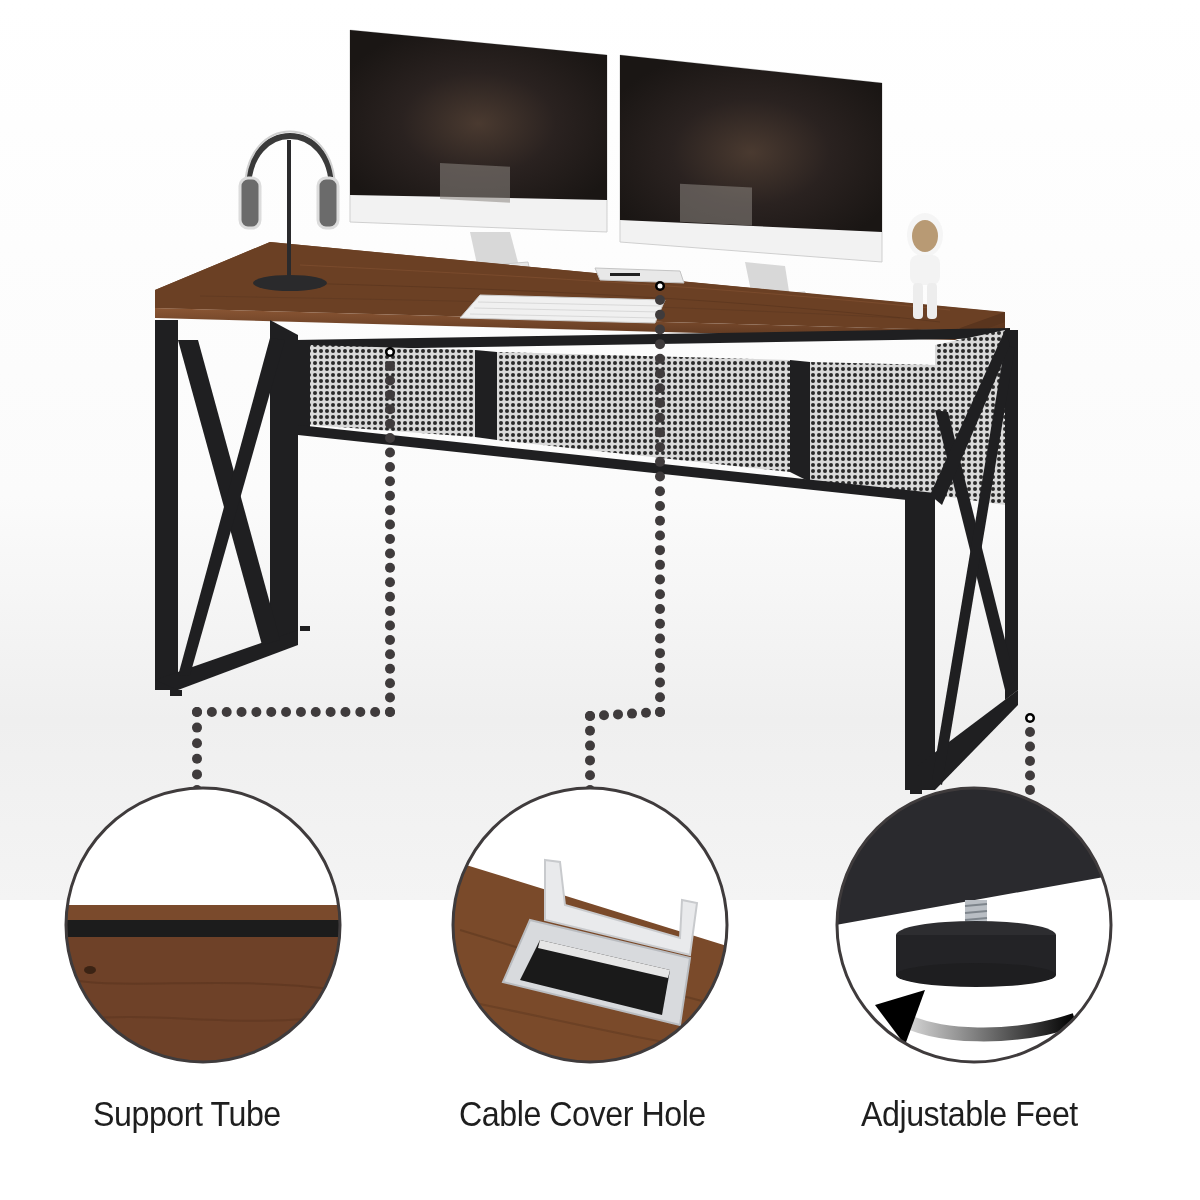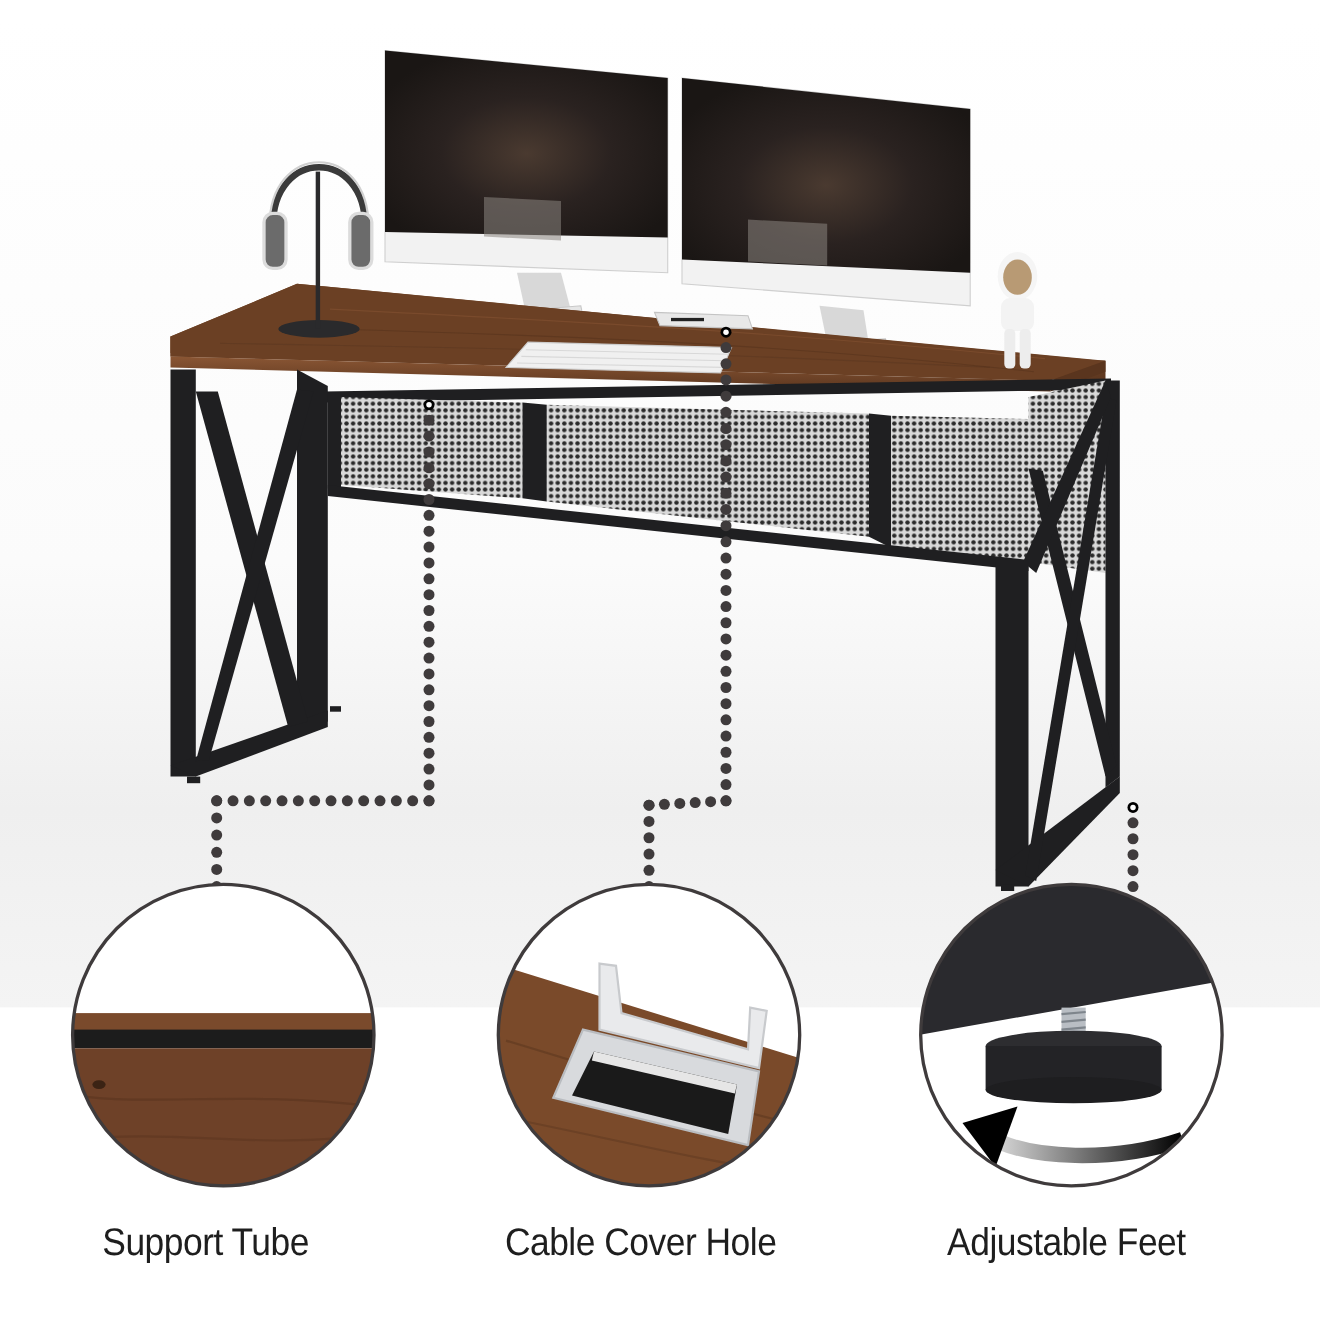--- a/index.html
+++ b/index.html
@@ -1,17 +1,17 @@
 <!DOCTYPE html>
 <html><head>
 <meta charset="utf-8">
 <style>
   html, body { margin: 0; padding: 0; }
   body { width: 1200px; height: 1200px; overflow: hidden; background: #ffffff; position: relative; font-family: "Liberation Sans", sans-serif; }
-  .stage { position: absolute; left: 0; top: 16px; width: 1200px; height: 872px; }
+  .stage { position: absolute; left: 0; top: 0; width: 1200px; height: 872px; }
   .floor { position: absolute; left: 0; top: 0; width: 1200px; height: 900px;
            background: linear-gradient(180deg, #ffffff 0%, #fbfbfb 55%, #efefef 80%, #f4f4f4 100%); }
   .floor-lower { position: absolute; left: 0; top: 900px; width: 1200px; height: 300px; background: #ffffff; }
   svg.scene { position: absolute; left: 0; top: 0; }
   .label { position: absolute; top: 1094px; font-size: 35px; color: #1e1e1e; letter-spacing: -0.5px;
            transform: scaleX(0.92); transform-origin: left top; white-space: nowrap; }
   .label-1 { left: 93px; }
   .label-2 { left: 459px; }
   .label-3 { left: 861px; }
 </style>

